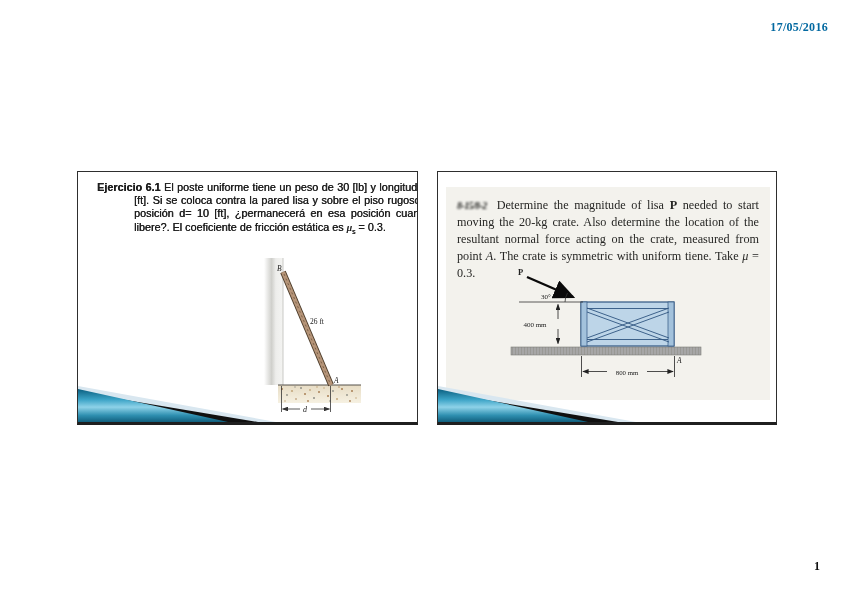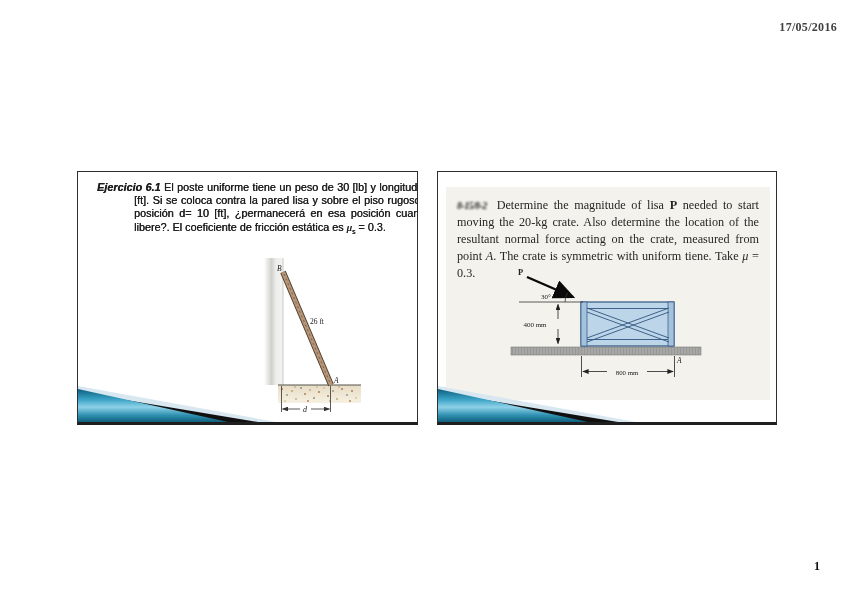--- a/index.html
+++ b/index.html
@@ -1,23 +1,23 @@
 <!DOCTYPE html>
 <html><head>
 <meta charset="utf-8">
 <style>
   html,body{margin:0;padding:0;}
   body{
     width:848px;height:599px;position:relative;background:#ffffff;
     font-family:"Liberation Sans",sans-serif;overflow:hidden;
   }
   .date{
-    position:absolute;top:20px;right:11px;
+    position:absolute;top:20px;right:20px;
     font-family:"Liberation Serif",serif;font-weight:bold;font-size:12px;
-    letter-spacing:.3px;color:#404040;
+    letter-spacing:.3px;color:#0369a1;
   }
   .page-number{
     position:absolute;top:559px;right:28px;
     font-family:"Liberation Serif",serif;font-weight:bold;font-size:12px;color:#111;
   }
   .slide{
     position:absolute;top:171px;height:250px;background:#fff;
     border:1px solid #2e2e2e;border-bottom:3px solid #1f1f1f;overflow:hidden;
   }
   .slide-left{left:77px;width:339px;}
@@ -35,21 +35,21 @@
     background:linear-gradient(180deg,#0b5f80 0%,#3ba3c6 32%,#8ed2e8 55%,#2e8fb0 80%,#115f7d 100%);
   }
 
   
   .text-es{
     position:absolute;left:19px;top:9px;width:314px;
     font-size:10.8px;line-height:13.2px;color:#1d1d1d;
     text-align:justify;padding-left:37px;text-indent:-37px;
     text-shadow:.35px 0 0 currentColor;
   }
-  .text-es .title{font-weight:bold;font-style:italic;}
+  .text-es .title{font-weight:bold;}
   .mu-sym{font-family:"Liberation Serif",serif;font-style:italic;}
   .mu-sub{font-size:7px;}
 
   
   .scan{
     position:absolute;left:8px;top:15px;width:324px;height:213px;
     background:#f3f2ed;filter:blur(.25px);
   }
   .text-en{
     margin:0;padding:10px 11px 0 11px;

